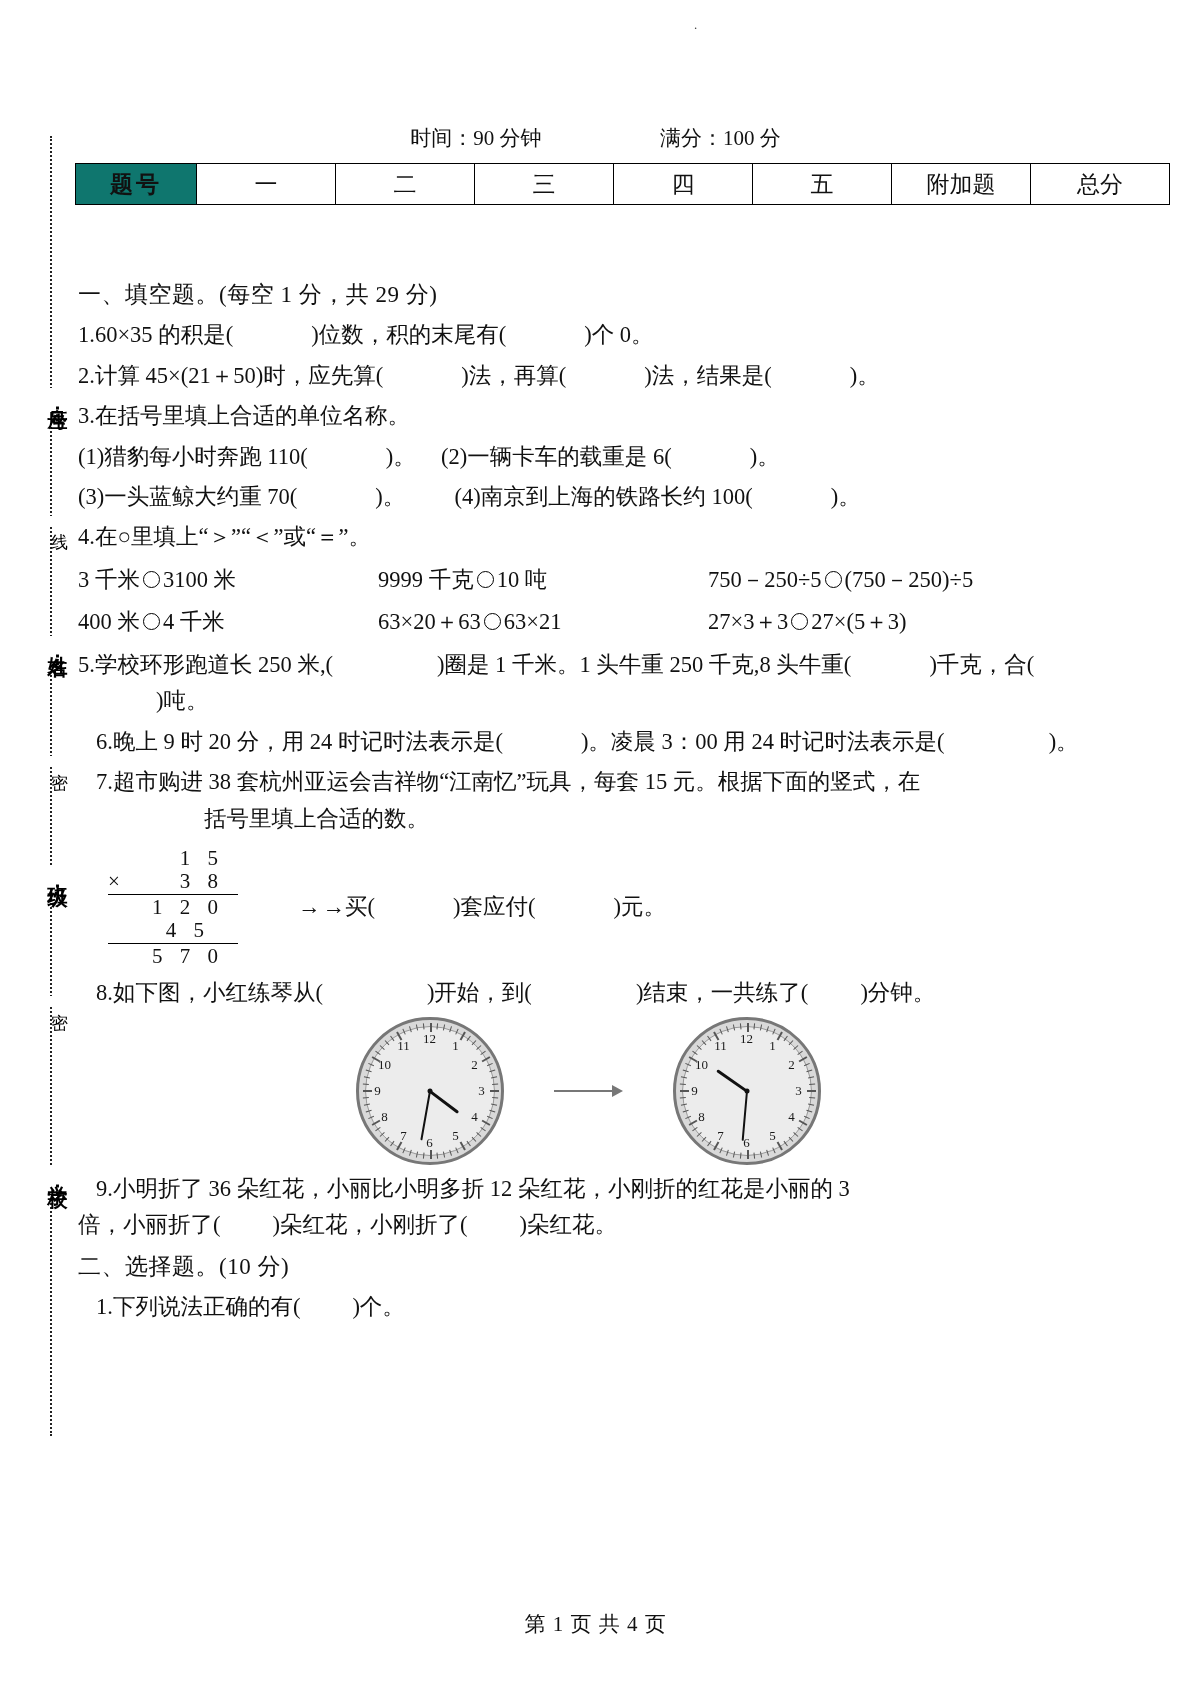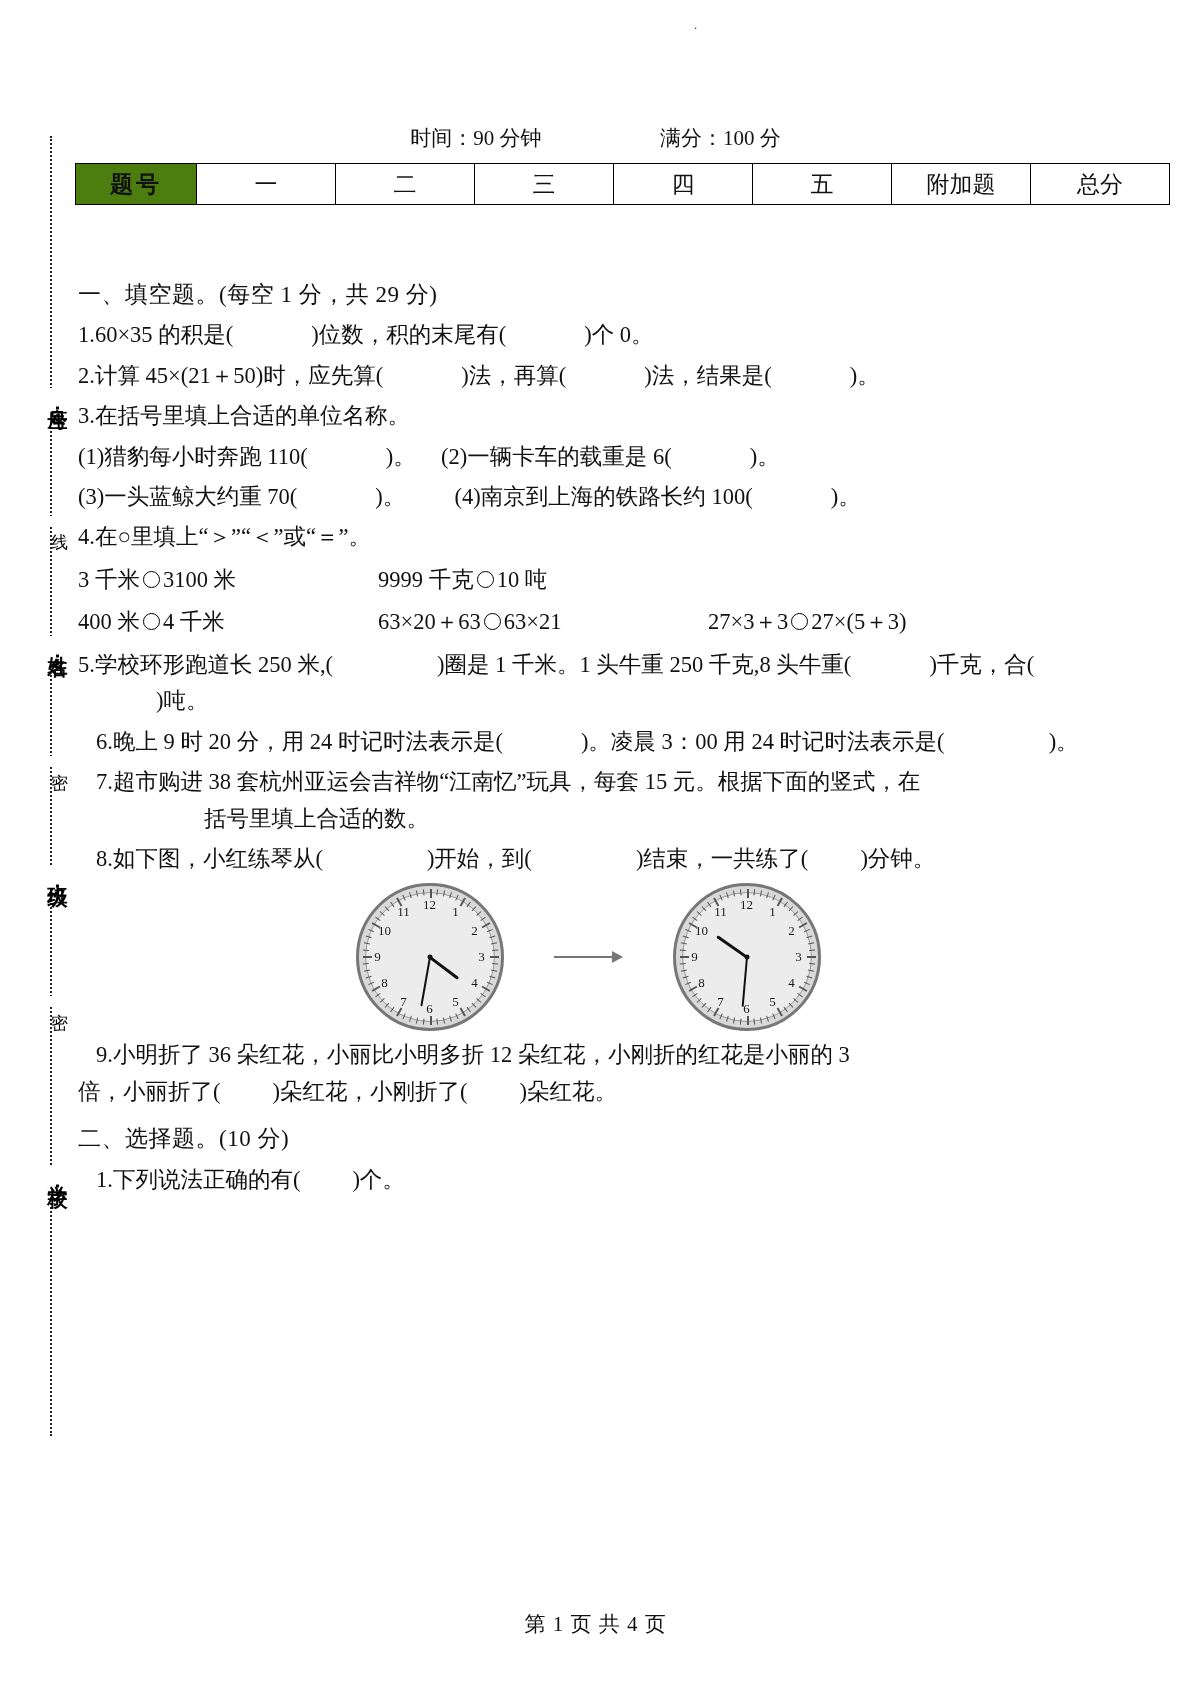--- a/index.html
+++ b/index.html
@@ -112,21 +112,21 @@
   }
   .score-table td {
     border: 1.6px solid #000;
     height: 38px;
     text-align: center;
     vertical-align: middle;
     font-size: 23px;
     font-family: "Liberation Serif", serif;
   }
   .score-table td.head {
-    background: #4d7c0f;
+    background: #0f766e;
     font-weight: bold;
     width: 118px;
     letter-spacing: 3px;
   }
   .score-table td.wide { width: 136px; }
 
   
   .content {
     position: absolute;
     left: 78px;
@@ -367,20 +367,23 @@
 
     <div class="q">4.在○里填上“＞”“＜”或“＝”。</div>
 
     <div class="cmp-row">
       <div class="cell1">
         <span>3 千米</span><span class="circ"></span><span>3100 米</span>
       </div>
       <div class="cell2">
         <span>9999 千克</span><span class="circ"></span><span>10 吨</span>
       </div>
+      <div class="cell3">
+        <span>750－250÷5</span><span class="circ"></span><span>(750－250)÷5</span>
+      </div>
     </div>
 
     <div class="cmp-row">
       <div class="cell1">
         <span>400 米</span><span class="circ"></span><span>4 千米</span>
       </div>
       <div class="cell2">
         <span>63×20＋63</span><span class="circ"></span><span>63×21</span>
       </div>
       <div class="cell3">
@@ -394,20 +397,35 @@
 
     <div class="q indent">
       <span>6.晚上 9 时 20 分，用 24 时记时法表示是(</span><span class="blank-m"></span><span>)。凌晨 3：00 用 24 时记时法表示是(</span><span class="blank-l"></span><span>)。</span>
     </div>
 
     <div class="q indent">
       <div>7.超市购进 38 套杭州亚运会吉祥物“江南忆”玩具，每套 15 元。根据下面的竖式，在</div>
       <div style="padding-left:108px">括号里填上合适的数。</div>
     </div>
 
+    <div class="vmul-wrap">
+      <div class="vmul">
+        <div class="row pad-right">1 5</div>
+        <div class="row op">
+          <span class="opsym">×</span>
+          <span class="pad-right">3 8</span>
+        </div>
+        <div class="row ruled pad-right">1 2 0</div>
+        <div class="row" style="padding-right:28px">4 5</div>
+        <div class="row ruled pad-right">5 7 0</div>
+      </div>
+      <div class="vmul-text">
+        <span class="arrow">→</span><span>→买(</span><span class="blank-m"></span><span>)套应付(</span><span class="blank-m"></span><span>)元。</span>
+      </div>
+    </div>
 
     <div class="q indent">
       <span>8.如下图，小红练琴从(</span><span class="blank-l"></span><span>)开始，到(</span><span class="blank-l"></span><span>)结束，一共练了(</span><span class="blank-s"></span><span>)分钟。</span>
     </div>
 
     <div class="clocks">
       <div class="clock-stage">
         <div class="clock" id="clock-left">
           <div class="bezel"></div>
           <div class="face"></div>
@@ -574,21 +592,21 @@
     </div>
 
     <div class="q indent">
       <div>9.小明折了 36 朵红花，小丽比小明多折 12 朵红花，小刚折的红花是小丽的 3</div>
       <div style="margin-left:-18px">
         <span>倍，小丽折了(</span><span class="blank-s"></span><span>)朵红花，小刚折了(</span><span class="blank-s"></span><span>)朵红花。</span>
       </div>
     </div>
 
 
-    <div class="sec-head" style="margin-top:10px">二、选择题。(10 分)</div>
+    <div class="sec-head" style="margin-top:4px">二、选择题。(10 分)</div>
 
     <div class="q indent">
       <span>1.下列说法正确的有(</span><span class="blank-s"></span><span>)个。</span>
     </div>
 
   </div>
 
   <div class="footer">第 1 页 共 4 页</div>
 </div>
 

